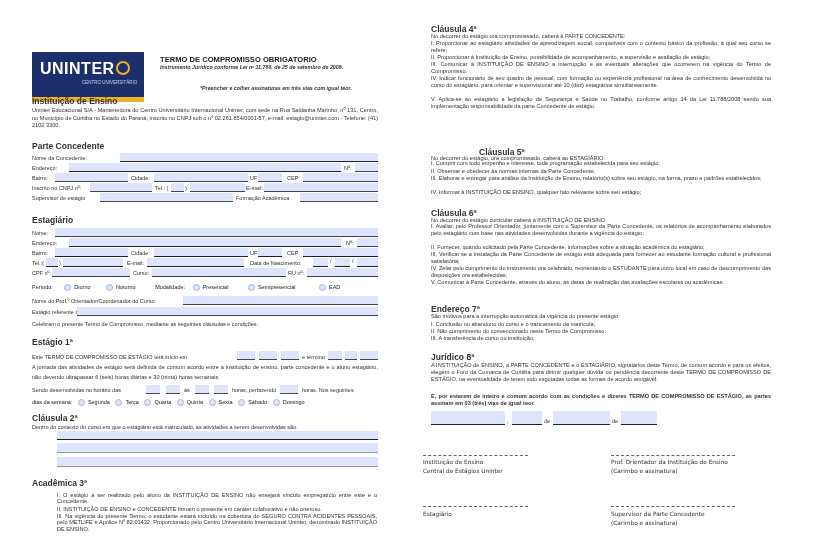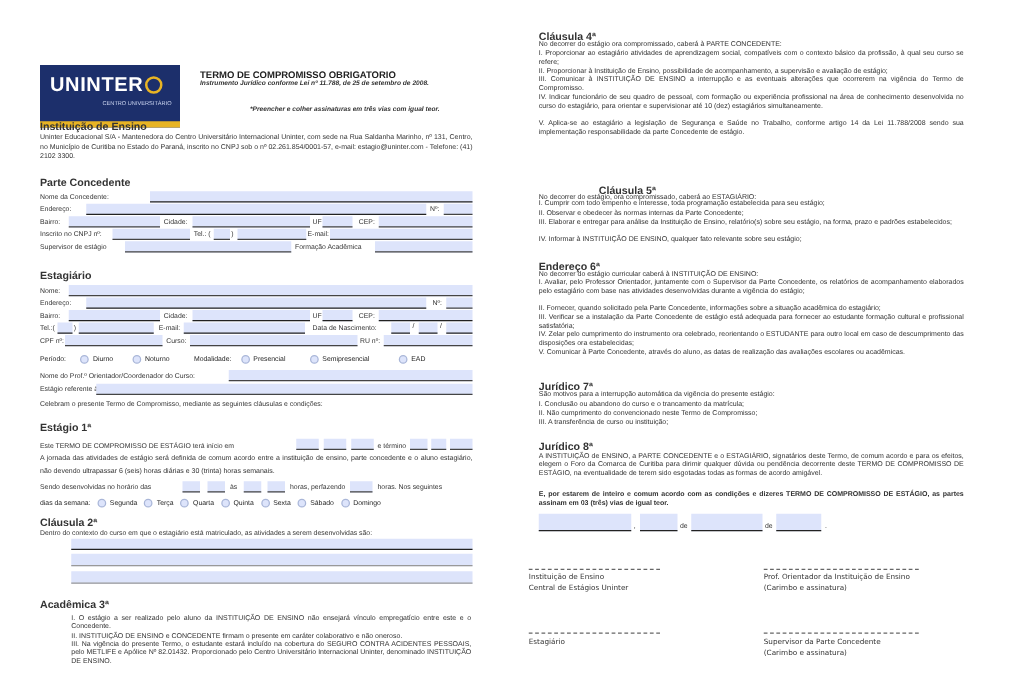--- a/index.html
+++ b/index.html
@@ -192,29 +192,29 @@
   <div class="para" style="left:21px;top:75px;width:340px;line-height:6.6px;">IV. Indicar funcionário de seu quadro de pessoal, com formação ou experiência profissional na área de conhecimento desenvolvida no curso do estagiário, para orientar e supervisionar até 10 (dez) estagiários simultaneamente.</div>
   <div class="para" style="left:21px;top:96px;width:340px;line-height:6.6px;">V. Aplica-se ao estagiário a legislação de Segurança e Saúde no Trabalho, conforme artigo 14 da Lei 11.788/2008 sendo sua implementação responsabilidade da parte Concedente de estágio.</div>
 
   <div class="abs sec-title" style="left:21px;top:147px;margin-left:48px;">Cláusula 5ª</div>
   <div class="para tiny" style="left:21px;top:156px;width:340px;line-height:5.6px;">No decorrer do estágio, ora compromissado, caberá ao ESTAGIÁRIO:</div>
   <div class="para tiny" style="left:21px;top:161px;width:340px;line-height:5.6px;">I. Cumprir com todo empenho e interesse, toda programação estabelecida para seu estágio;</div>
   <div class="para" style="left:21px;top:168px;width:340px;line-height:7px;">II. Observar e obedecer às normas internas da Parte Concedente;</div>
   <div class="para" style="left:21px;top:175px;width:340px;line-height:7px;">III. Elaborar e entregar para análise da Instituição de Ensino, relatório(s) sobre seu estágio, na forma, prazo e padrões estabelecidos;</div>
   <div class="para" style="left:21px;top:189px;width:340px;line-height:7px;">IV. Informar à INSTITUIÇÃO DE ENSINO, qualquer fato relevante sobre seu estágio;</div>
 
-  <div class="abs sec-title" style="left:21px;top:208px;">Endereço 6ª</div>
+  <div class="abs sec-title" style="left:21px;top:208px;">Cláusula 6ª</div>
   <div class="para tiny" style="left:21px;top:217px;width:340px;line-height:6px;">No decorrer do estágio curricular caberá à INSTITUIÇÃO DE ENSINO:</div>
   <div class="para" style="left:21px;top:223px;width:340px;line-height:7px;">I. Avaliar, pelo Professor Orientador, juntamente com o Supervisor da Parte Concedente, os relatórios de acompanhamento elaborados pelo estagiário com base nas atividades desenvolvidas durante a vigência do estágio;</div>
   <div class="para" style="left:21px;top:244px;width:340px;line-height:7px;">II. Fornecer, quando solicitado pela Parte Concedente, informações sobre a situação acadêmica do estagiário;</div>
   <div class="para" style="left:21px;top:251px;width:340px;line-height:7px;">III. Verificar se a instalação da Parte Concedente de estágio está adequada para fornecer ao estudante formação cultural e profissional satisfatória;</div>
   <div class="para" style="left:21px;top:265px;width:340px;line-height:7px;">IV. Zelar pelo cumprimento do instrumento ora celebrado, reorientando o ESTUDANTE para outro local em caso de descumprimento das disposições ora estabelecidas;</div>
   <div class="para" style="left:21px;top:279px;width:340px;line-height:7px;">V. Comunicar à Parte Concedente, através do aluno, as datas de realização das avaliações escolares ou acadêmicas.</div>
 
-  <div class="abs sec-title" style="left:21px;top:304px;">Jurídico 7ª</div>
+  <div class="abs sec-title" style="left:21px;top:304px;">Endereço 7ª</div>
   <div class="para tiny" style="left:21px;top:313px;width:340px;">São motivos para a interrupção automática da vigência do presente estágio:</div>
   <div class="para" style="left:21px;top:321px;width:340px;line-height:7px;">I. Conclusão ou abandono do curso e o trancamento da matrícula;</div>
   <div class="para" style="left:21px;top:328px;width:340px;line-height:7px;">II. Não cumprimento do convencionado neste Termo de Compromisso;</div>
   <div class="para tiny" style="left:21px;top:335px;width:340px;">III. A transferência de curso ou instituição;</div>
 
   <div class="abs sec-title" style="left:21px;top:352px;">Jurídico 8ª</div>
   <div class="para" style="left:21px;top:362px;width:340px;line-height:7px;">A INSTITUIÇÃO de ENSINO, a PARTE CONCEDENTE e o ESTAGIÁRIO, signatários deste Termo, de comum acordo e para os efeitos, elegem o Foro da Comarca de Curitiba para dirimir qualquer dúvida ou pendência decorrente deste TERMO DE COMPROMISSO DE ESTÁGIO, na eventualidade de terem sido esgotadas todas as formas de acordo amigável.</div>
   <div class="para" style="left:21px;top:393px;width:340px;line-height:7px;font-weight:bold;">E, por estarem de inteiro e comum acordo com as condições e dizeres TERMO DE COMPROMISSO DE ESTÁGIO, as partes assinam em 03 (três) vias de igual teor.</div>
 
   <div class="fill" style="left:21px;top:411px;width:74px;height:13px;"></div>

